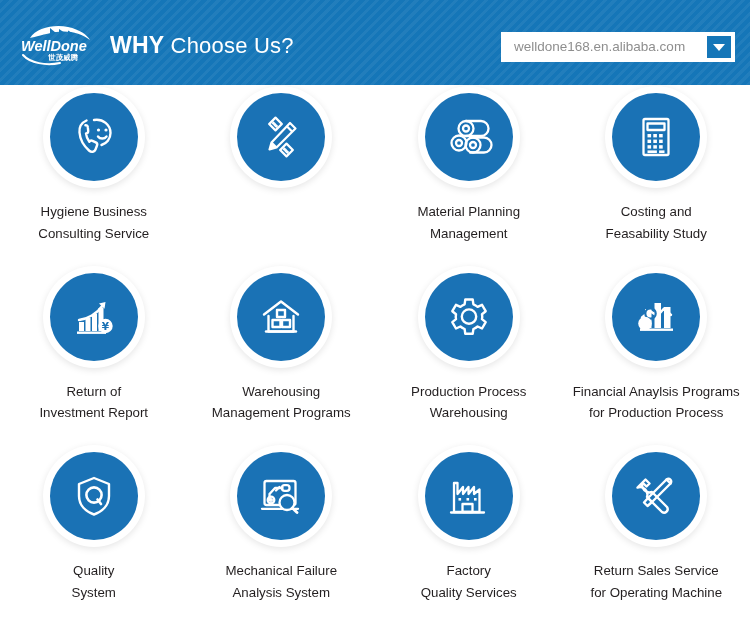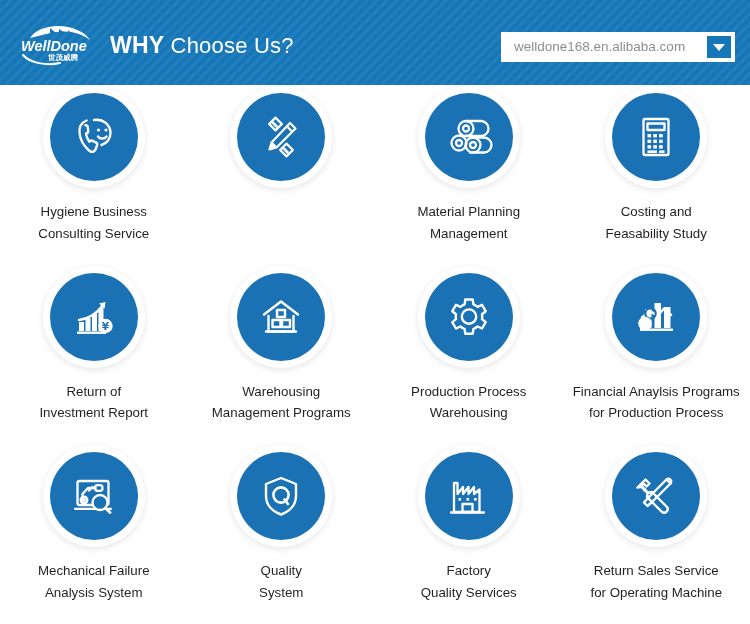--- a/index.html
+++ b/index.html
@@ -331,20 +331,34 @@
         </span>
       </div>
       <div class="caption">Financial Anaylsis Programs
 for Production Process</div>
     </div>
 
     <div class="cell">
       <div class="badge">
         <span>
           <svg width="50" height="50" viewBox="0 0 50 50" aria-hidden="true">
+            <path d="M25 7 L40 13 L40 25 C40 34 33.5 40.5 25 43.5 C16.5 40.5 10 34 10 25 L10 13 Z" fill="none" stroke="#ffffff" stroke-width="2.4" stroke-linejoin="round"></path>
+            <circle cx="25" cy="24" r="7.6" fill="none" stroke="#ffffff" stroke-width="2.6"></circle>
+            <path d="M28.5 28.5 L32 33" stroke="#ffffff" stroke-width="2.6" stroke-linecap="round"></path>
+          </svg>
+        </span>
+      </div>
+      <div class="caption">Quality
+System</div>
+    </div>
+
+    <div class="cell">
+      <div class="badge">
+        <span>
+          <svg width="50" height="50" viewBox="0 0 50 50" aria-hidden="true">
             <g fill="none" stroke="#ffffff" stroke-width="2.3" stroke-linejoin="round" stroke-linecap="round">
               <rect x="8.5" y="10" width="31" height="24" rx="2"></rect>
               <path d="M6 37.8 L42 37.8"></path>
               <path d="M13.5 29 L13.5 23 L19 17 L26.5 17"></path>
               <circle cx="15" cy="29" r="3.3"></circle>
               <circle cx="15" cy="29" r="0.9"></circle>
               <rect x="26" y="14.2" width="7.5" height="5.6" rx="2.6"></rect>
               <path d="M20 19.5 L23.5 16"></path>
             </g>
             <circle cx="31" cy="31.5" r="7.5" fill="#1a72b5" stroke="#ffffff" stroke-width="2.3"></circle>
@@ -353,34 +367,20 @@
         </span>
       </div>
       <div class="caption">Mechanical Failure
 Analysis System</div>
     </div>
 
     <div class="cell">
       <div class="badge">
         <span>
           <svg width="50" height="50" viewBox="0 0 50 50" aria-hidden="true">
-            <path d="M25 7 L40 13 L40 25 C40 34 33.5 40.5 25 43.5 C16.5 40.5 10 34 10 25 L10 13 Z" fill="none" stroke="#ffffff" stroke-width="2.4" stroke-linejoin="round"></path>
-            <circle cx="25" cy="24" r="7.6" fill="none" stroke="#ffffff" stroke-width="2.6"></circle>
-            <path d="M28.5 28.5 L32 33" stroke="#ffffff" stroke-width="2.6" stroke-linecap="round"></path>
-          </svg>
-        </span>
-      </div>
-      <div class="caption">Quality
-System</div>
-    </div>
-
-    <div class="cell">
-      <div class="badge">
-        <span>
-          <svg width="50" height="50" viewBox="0 0 50 50" aria-hidden="true">
             <g fill="none" stroke="#ffffff" stroke-width="2.3" stroke-linejoin="round" stroke-linecap="round">
               <path d="M10 41 L10 12 L13.5 12 L13.5 23 L19 16 L19 23 L24.5 16 L24.5 23 L30 16 L30 23 L35.5 18.5 L35.5 41 Z"></path>
               <path d="M7 41.5 L40 41.5"></path>
               <rect x="18.5" y="33" width="10" height="8"></rect>
             </g>
             <g fill="#ffffff">
               <rect x="14.5" y="27" width="2.6" height="2.6"></rect>
               <rect x="22.5" y="27" width="2.6" height="2.6"></rect>
               <rect x="30" y="27" width="2.6" height="2.6"></rect>
             </g>

